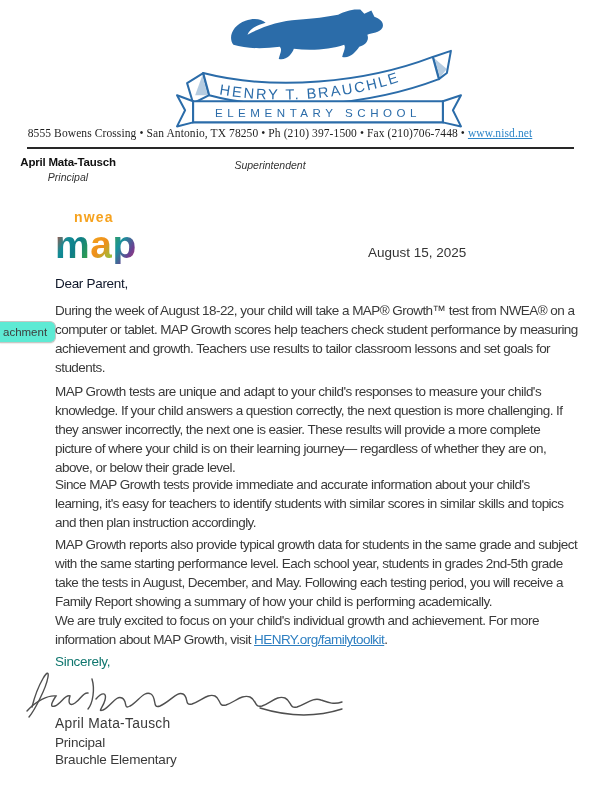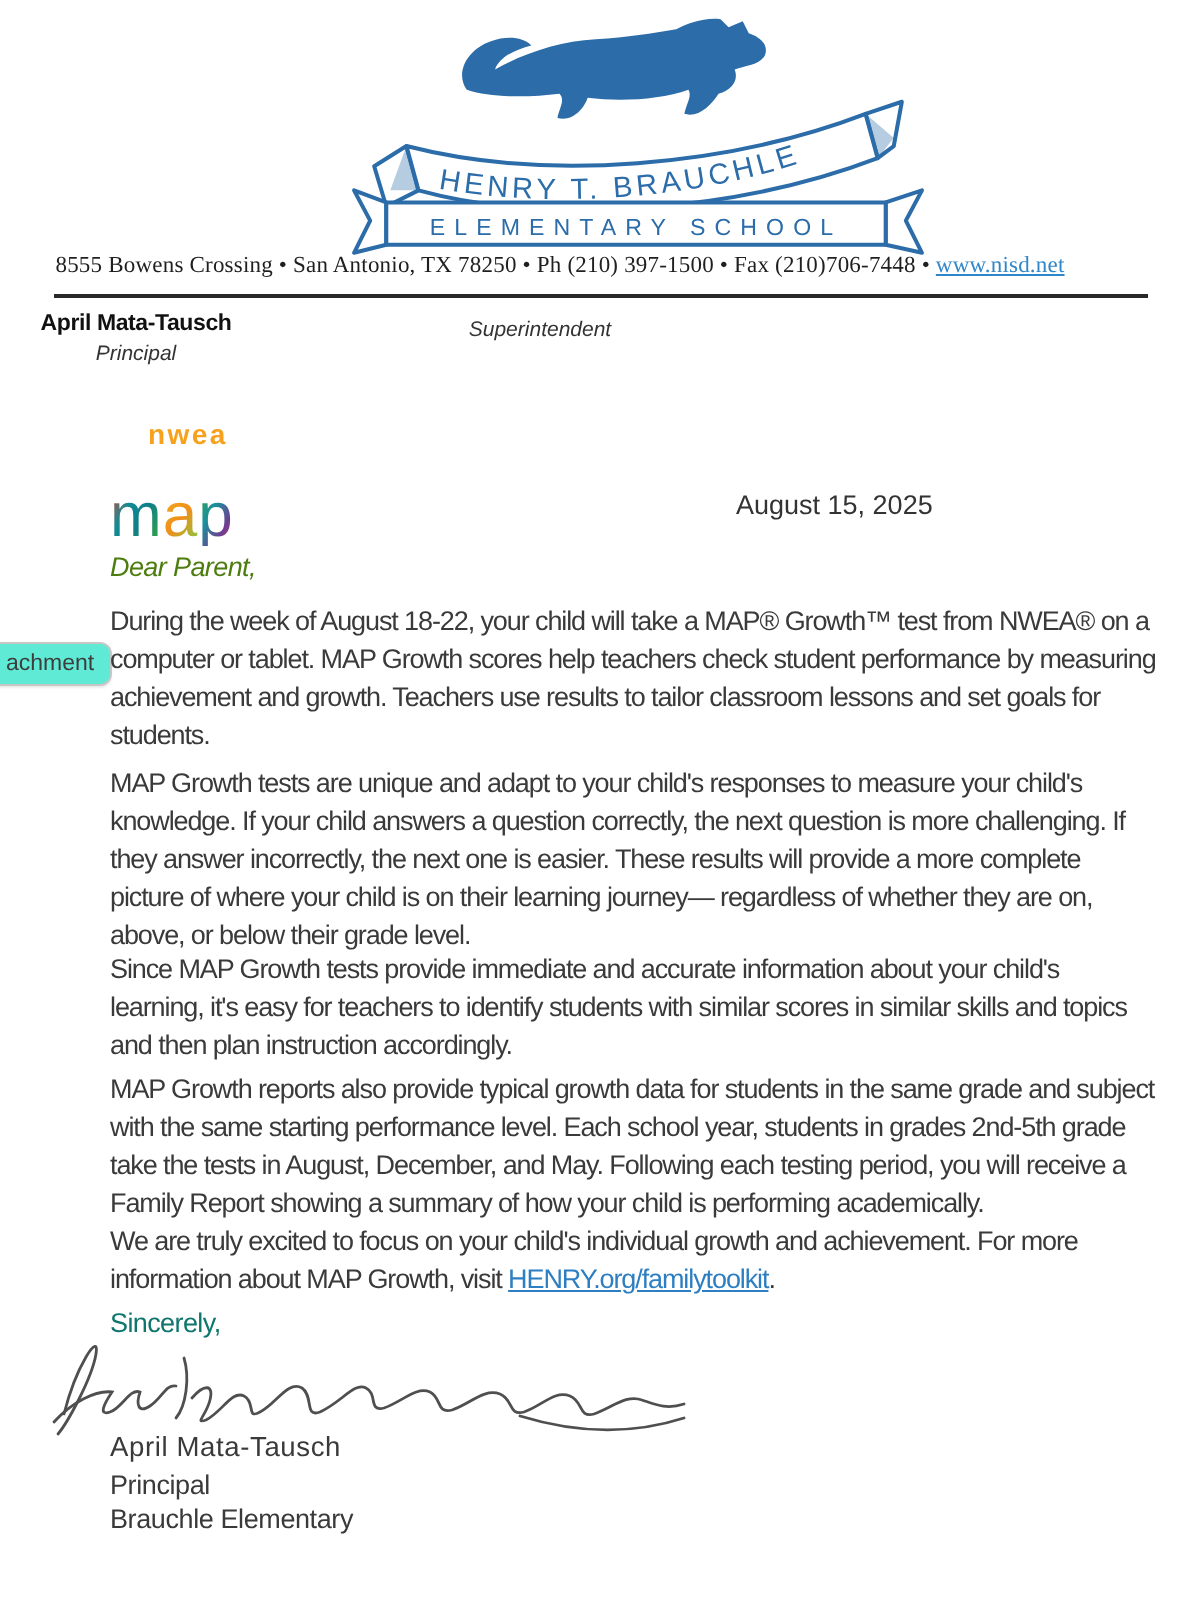--- a/index.html
+++ b/index.html
@@ -24,29 +24,29 @@
   .staff-col { position:absolute; top:156px; text-align:center; }
   .staff-col.c1 { left:6px;   width:124px; }
   .staff-col.c2 { left:168px; width:204px; }
   .staff-col.c3 { left:378px; width:194px; }
   .staff-name { font-size:11.5px; font-weight:bold; color:#111; letter-spacing:-0.2px; }
   .staff-title { font-size:10.5px; font-style:italic; color:#333; margin-top:3px; }
 
   
   .nwea { position:absolute; left:55px; top:210px; line-height:1; }
   .nwea-brand { font-size:14px; font-weight:bold; color:#f6a21e; letter-spacing:1.2px; margin-left:19px; }
-  .nwea-map { font-size:31px; font-weight:normal; margin-top:18px; letter-spacing:0.5px; }
+  .nwea-map { font-size:39px; font-weight:bold; margin-top:1px; letter-spacing:0.5px; }
   .ltr { -webkit-background-clip:text; background-clip:text; color:transparent; display:inline-block; }
   .ltr-m { background-image:linear-gradient(120deg,#c94936 8%,#128c96 35%,#0f7e88 58%,#2f9e4f 88%); }
   .ltr-a { background-image:linear-gradient(130deg,#f2a71d 15%,#ef8f1b 55%,#8bc53f 92%); }
   .ltr-p { background-image:linear-gradient(120deg,#3da04b 8%,#18929c 40%,#6d3f92 72%,#c23b67 96%); }
 
   
   .date { position:absolute; left:368px; top:245px; font-size:13.5px; color:#333; }
-  .salutation { position:absolute; left:55px; top:276px; font-size:13.5px; color:#4d7c0f; letter-spacing:-0.3px;font-style:italic; }
+  .salutation { position:absolute; left:55px; top:276px; font-size:13.5px; color:#0f172a; letter-spacing:-0.3px; }
   .para {
     position:absolute; left:55px; width:535px; font-size:13.5px; line-height:19px;
     color:#3a3a3a; letter-spacing:-0.55px; white-space:pre-line;
   }
   .p1 { top:301px; } .p2 { top:382px; } .p3 { top:475px; } .p4 { top:535px; } .p5 { top:611px; }
   .para .weblink { color:#2e7fc1; text-decoration:underline; cursor:pointer; }
 
   .signoff { position:absolute; left:55px; top:654px; font-size:13.5px; color:#0f766e; letter-spacing:-0.3px; }
   .signature-svg { position:absolute; left:24px; top:659px; width:330px; height:62px; }
 

